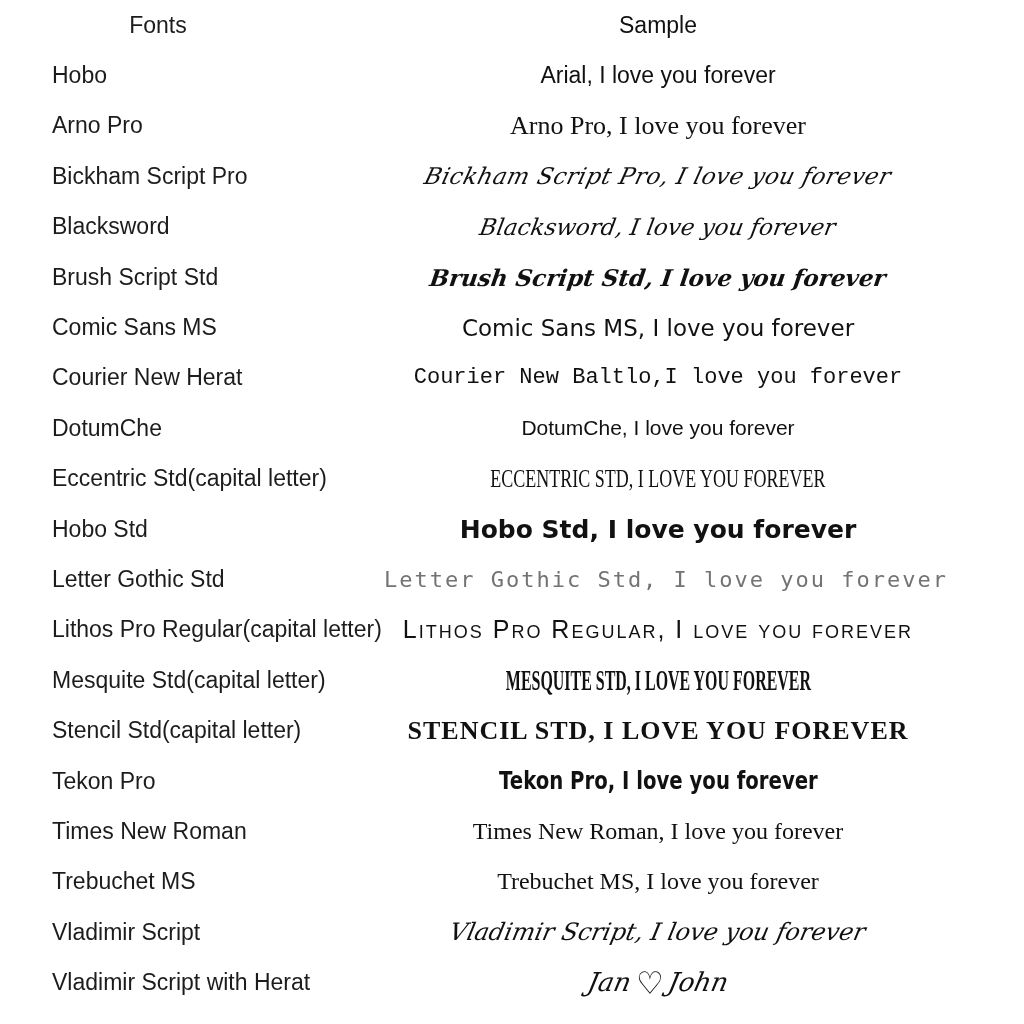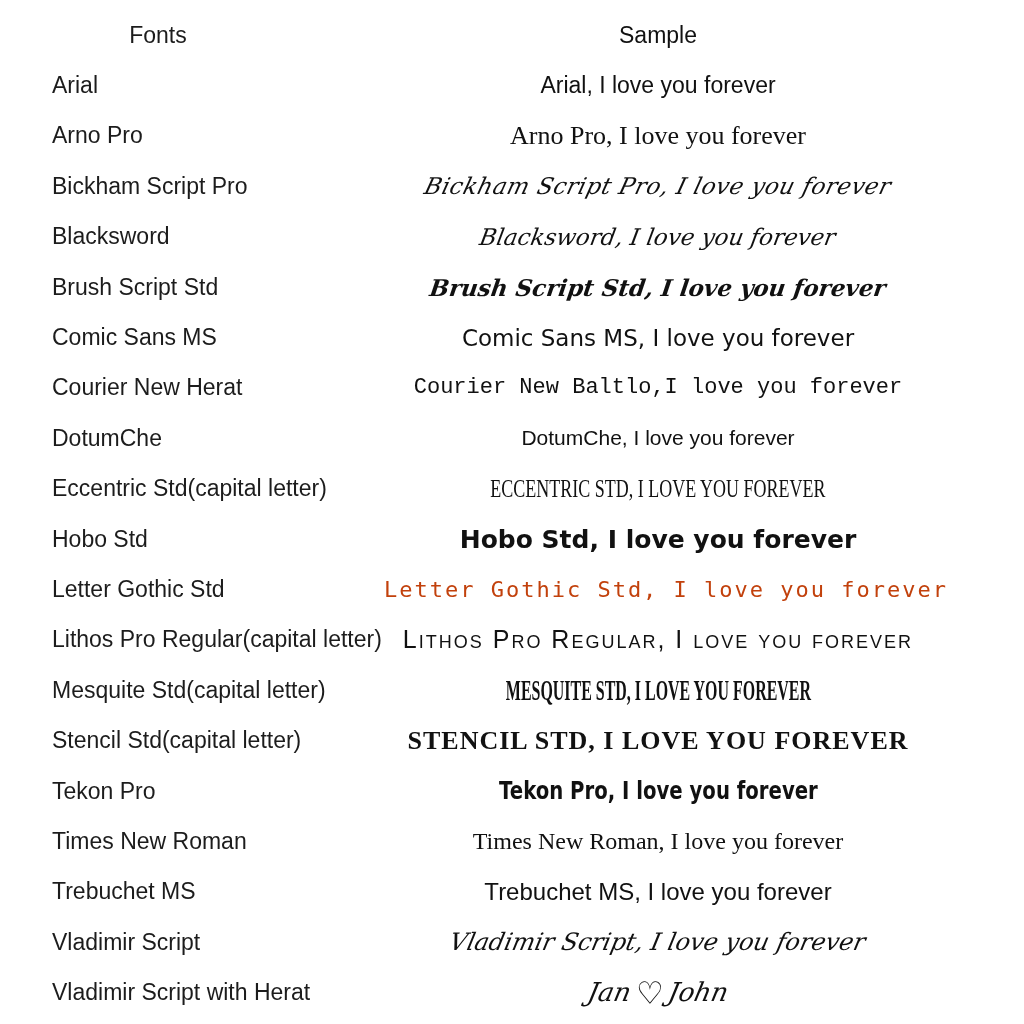--- a/index.html
+++ b/index.html
@@ -7,21 +7,20 @@
     padding: 0;
     background: #ffffff;
   }
   #page {
     position: relative;
     width: 1024px;
     height: 1024px;
     background: #ffffff;
     color: #1c1c1c;
     overflow: hidden;
-    padding-top: 10px;
     box-sizing: border-box;
     font-family: "Liberation Sans", sans-serif;
   }
   .row {
     display: flex;
     align-items: center;
     height: 50.4px;
     white-space: nowrap;
   }
   .cell-font {
@@ -67,21 +66,21 @@
   .s-lettergothic { font-family: "DejaVu Sans Mono", monospace; font-size: 22px; letter-spacing: 2px; }
   .s-lithos       { font-family: "Liberation Sans", sans-serif; font-variant: small-caps;
                     font-size: 25px; letter-spacing: 2px; }
   .s-mesquite     { font-family: "Liberation Serif", serif; font-weight: 700; font-size: 29px;
                     display: inline-block; transform: scale(.55, 1); }
   .s-stencil      { font-family: "Liberation Serif", serif; font-weight: 700; font-size: 26px;
                     letter-spacing: 1px; }
   .s-tekon        { font-family: "DejaVu Sans", sans-serif; font-weight: 700; font-size: 24px;
                     display: inline-block; transform: scaleX(.82); }
   .s-times        { font-family: "Liberation Serif", serif; font-size: 24px; }
-  .s-trebuchet    { font-family: Liberation Sans, sans-serif; font-size: 24px; margin-top: 40px; }
+  .s-trebuchet    { font-family: Liberation Serif, serif; font-size: 24px; margin-top: 40px; }
   .s-vladimir     { font-family: "DejaVu Serif", serif; font-style: italic; font-size: 24px;
                     display: inline-block; transform: skewX(-12deg); }
   .s-vladimirheart{ font-family: "DejaVu Serif", serif; font-style: italic; font-size: 26px;
                     display: inline-block; transform: skewX(-12deg); }
   .heart {
     font-style: normal;
     font-size: 31px;
     display: inline-block;
     transform: skewX(12deg);
     vertical-align: -3px;
@@ -92,21 +91,21 @@
 </head>
 <body>
 
 <div id="page">
   <div class="row header-row">
     <div class="cell-font">Fonts</div>
     <div class="cell-sample">Sample</div>
   </div>
   <div id="table-body">
   <div class="row">
-    <div class="cell-font">Arial</div>
+    <div class="cell-font">Hobo</div>
     <div class="cell-sample">
       <span class="s-arial">Arial, I love you forever</span>
     </div>
   </div>
 
   <div class="row">
     <div class="cell-font">Arno Pro</div>
     <div class="cell-sample">
       <span class="s-arno">Arno Pro, I love you forever</span>
     </div>
@@ -164,21 +163,21 @@
   <div class="row">
     <div class="cell-font">Hobo Std</div>
     <div class="cell-sample">
       <span class="s-hobo">Hobo Std, I love you forever</span>
     </div>
   </div>
 
   <div class="row">
     <div class="cell-font">Letter Gothic Std</div>
     <div class="cell-sample">
-      <span class="s-lettergothic" style="color: #c2410c; margin-left: 16px;">Letter Gothic Std, I love you forever</span>
+      <span class="s-lettergothic" style="color: #737373; margin-left: 16px;">Letter Gothic Std, I love you forever</span>
     </div>
   </div>
 
   <div class="row">
     <div class="cell-font">Lithos Pro Regular(capital letter)</div>
     <div class="cell-sample">
       <span class="s-lithos">Lithos Pro Regular, I love you forever</span>
     </div>
   </div>
 

